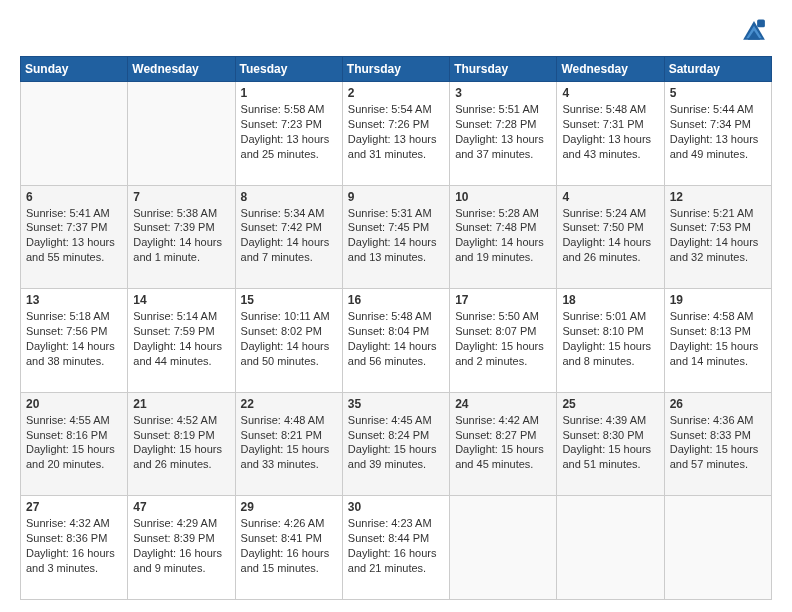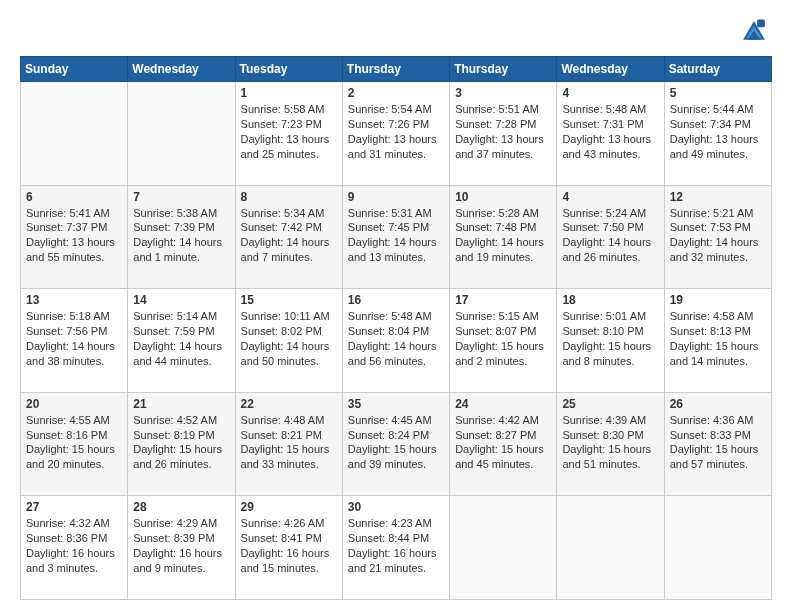--- a/index.html
+++ b/index.html
@@ -229,21 +229,21 @@
 Daylight: 14 hours and 50 minutes.</div>
           </td>
           <td>
             <div class="day-number">16</div>
             <div class="day-info">Sunrise: 5:48 AM
 Sunset: 8:04 PM
 Daylight: 14 hours and 56 minutes.</div>
           </td>
           <td>
             <div class="day-number">17</div>
-            <div class="day-info">Sunrise: 5:15 AM
+            <div class="day-info">Sunrise: 5:50 AM
 Sunset: 8:07 PM
 Daylight: 15 hours and 2 minutes.</div>
           </td>
           <td>
             <div class="day-number">18</div>
             <div class="day-info">Sunrise: 5:01 AM
 Sunset: 8:10 PM
 Daylight: 15 hours and 8 minutes.</div>
           </td>
           <td>
@@ -298,21 +298,21 @@
           </td>
         </tr>
         <tr>
           <td>
             <div class="day-number">27</div>
             <div class="day-info">Sunrise: 4:32 AM
 Sunset: 8:36 PM
 Daylight: 16 hours and 3 minutes.</div>
           </td>
           <td>
-            <div class="day-number">28</div>
+            <div class="day-number">47</div>
             <div class="day-info">Sunrise: 4:29 AM
 Sunset: 8:39 PM
 Daylight: 16 hours and 9 minutes.</div>
           </td>
           <td>
             <div class="day-number">29</div>
             <div class="day-info">Sunrise: 4:26 AM
 Sunset: 8:41 PM
 Daylight: 16 hours and 15 minutes.</div>
           </td>

